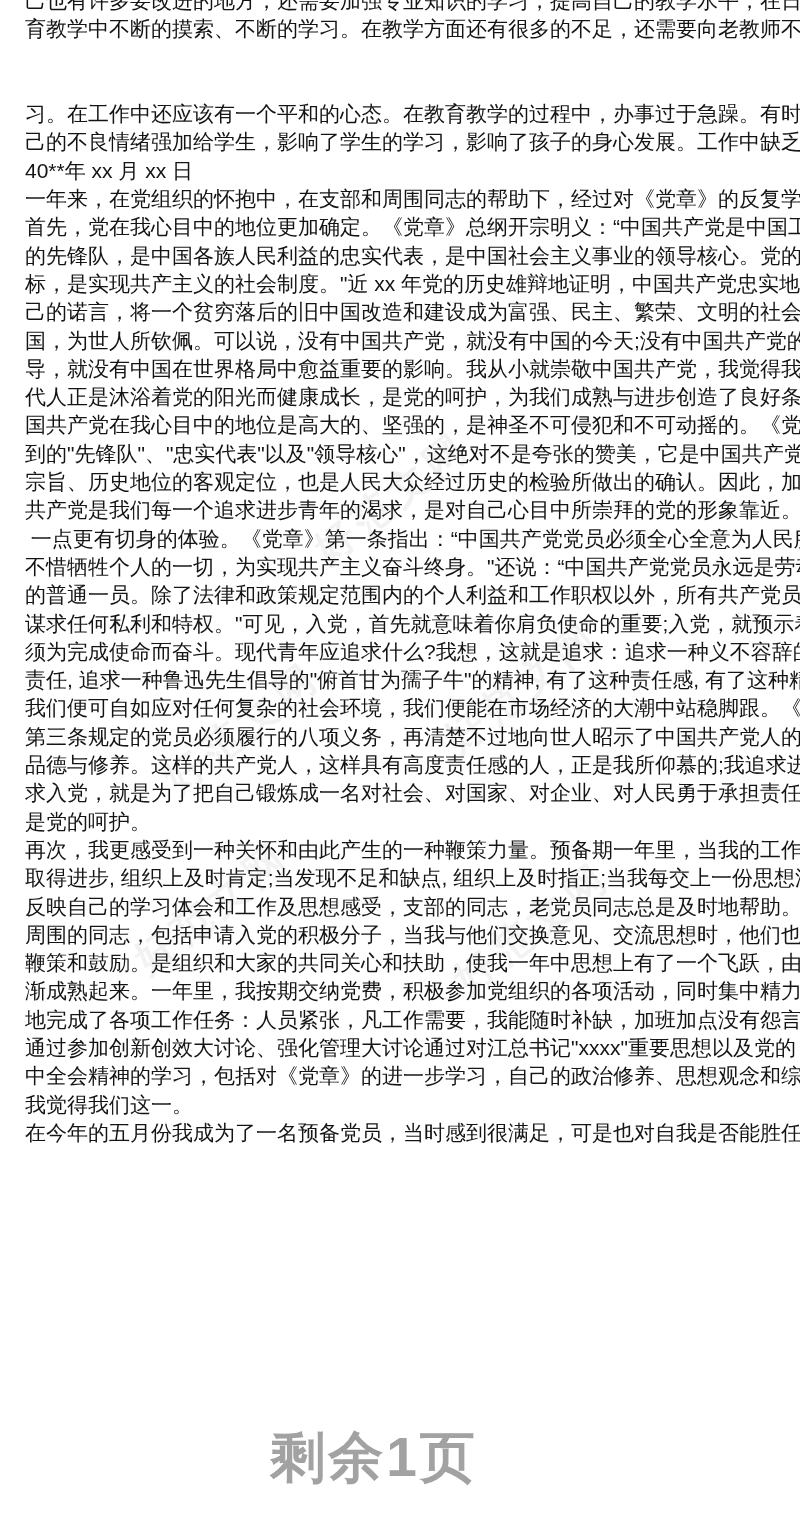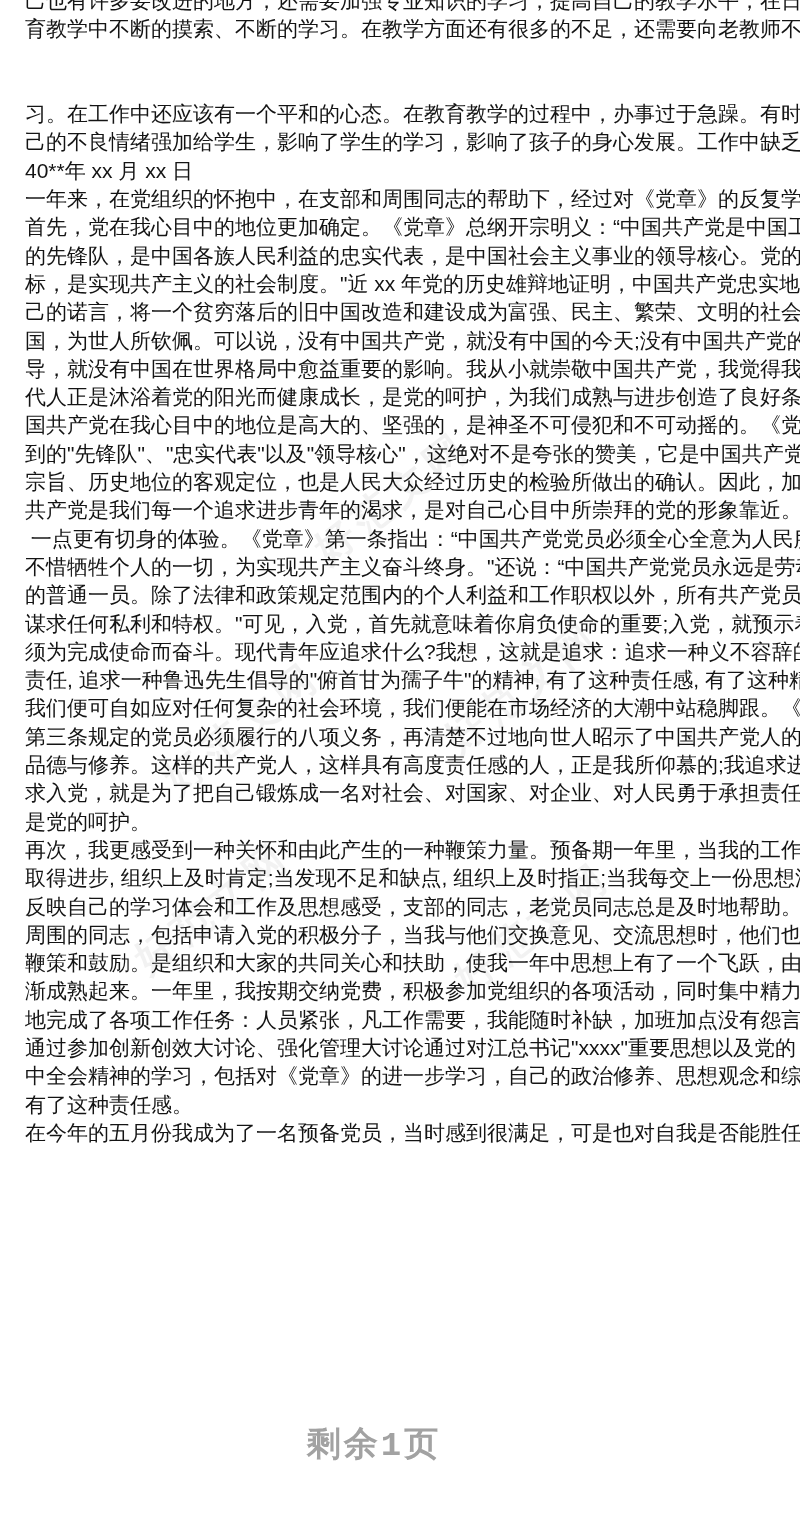--- a/index.html
+++ b/index.html
@@ -30,24 +30,24 @@
   }
   .wm.w1{left:300px;top:470px;}
   .wm.w2{left:150px;top:700px;}
   .wm.w3{left:430px;top:660px;}
   .wm.w4{left:120px;top:880px;}
   .wm.w5{left:440px;top:900px;}
   .footer{
     position:absolute;left:0;top:1421px;width:800px;
     display:flex;justify-content:center;align-items:baseline;
     font-weight:700;
-    font-size:34px;
+    font-size:55px;
     color:#a2a2a2;
     letter-spacing:3px;
-    font-family:Liberation Mono, monospace;
+    font-family:Liberation Sans, sans-serif;
   }
   .footer .sep{display:inline-block;width:52px;}
 </style>
 </head>
 <body>
 
 <div class="page">
 
   <div class="watermark-layer">
     <span class="wm w1">好范文网</span>
@@ -90,21 +90,21 @@
       <div class="line">是党的呵护。</div>
       <div class="line">再次，我更感受到一种关怀和由此产生的一种鞭策力量。预备期一年里，当我的工作和学习</div>
       <div class="line">取得进步, 组织上及时肯定;当发现不足和缺点, 组织上及时指正;当我每交上一份思想汇报，</div>
       <div class="line">反映自己的学习体会和工作及思想感受，支部的同志，老党员同志总是及时地帮助。还有我</div>
       <div class="line">周围的同志，包括申请入党的积极分子，当我与他们交换意见、交流思想时，他们也给予我</div>
       <div class="line">鞭策和鼓励。是组织和大家的共同关心和扶助，使我一年中思想上有了一个飞跃，由幼稚逐</div>
       <div class="line">渐成熟起来。一年里，我按期交纳党费，积极参加党组织的各项活动，同时集中精力，较好</div>
       <div class="line">地完成了各项工作任务：人员紧张，凡工作需要，我能随时补缺，加班加点没有怨言。此外，</div>
       <div class="line">通过参加创新创效大讨论、强化管理大讨论通过对江总书记"xxxx"重要思想以及党的 xx 届五</div>
       <div class="line">中全会精神的学习，包括对《党章》的进一步学习，自己的政治修养、思想观念和综合素质</div>
-      <div class="line">有了这种责任感。</div>
+      <div class="line">我觉得我们这一。</div>
       <div class="line">在今年的五月份我成为了一名预备党员，当时感到很满足，可是也对自我是否能胜任一名优</div>
     </div>
 
   <div class="footer" style="color: rgb(162, 162, 162);">
     <span>剩余1页</span>
     <span class="sep"></span>
   </div>
 
 </div>
 

